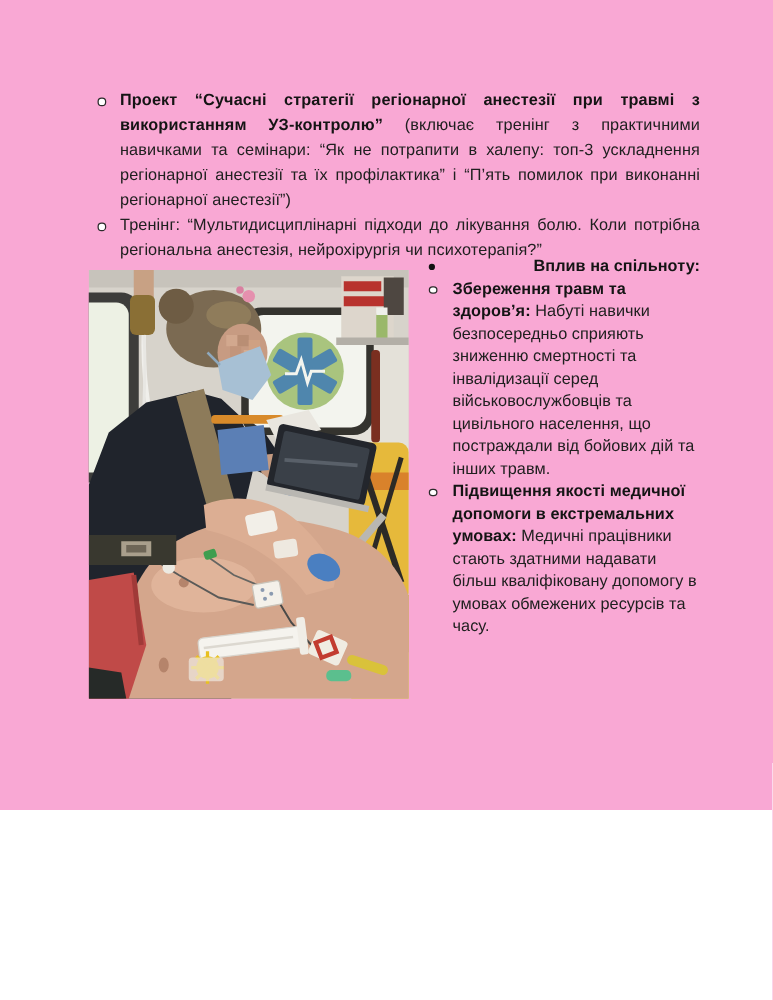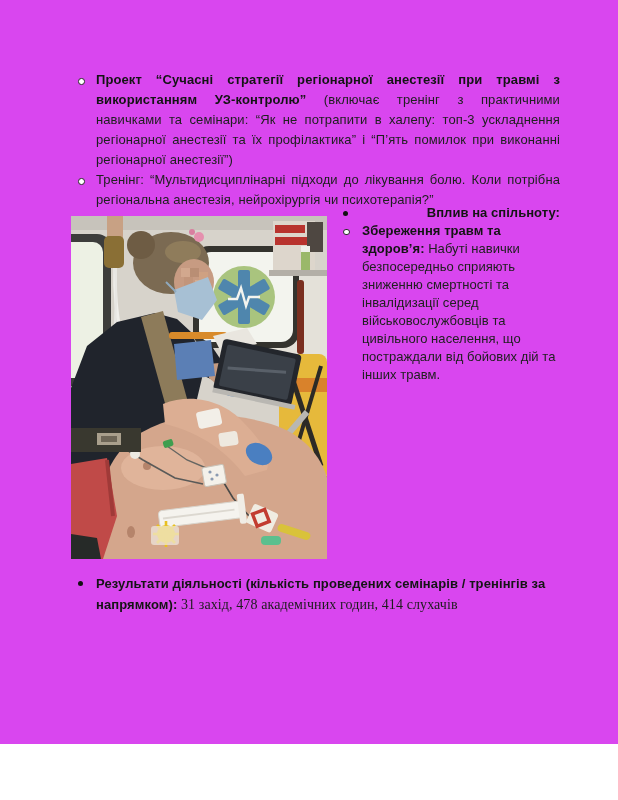--- a/index.html
+++ b/index.html
@@ -1,17 +1,17 @@
 <!DOCTYPE html>
 <html><head>
 <meta charset="utf-8">
 <style>
   html,body{margin:0;padding:0;background:#ffffff;}
   .page{
-    position:relative;width:618px;height:744px;background:#d946ef;overflow:hidden;
+    position:relative;width:618px;height:648px;background:#f9a8d4;overflow:hidden;
     font-family:"Liberation Sans", sans-serif;color:#202020;
   }
   .content{padding:70px 58px 0 71px;}
   .toplist{margin-left:7px;}
   .li{display:flex;}
   .marker{flex:0 0 18px;}
   .m-dot{width:5px;height:5px;border-radius:50%;margin-top:8px;}
   .hollow{border:1.2px solid #2b2b2b;background:#fff;width:4.6px;height:4.6px;}
   .filled{background:#111;}
   .toplist .text{
@@ -210,26 +210,26 @@
               <div class="m-dot filled"></div>
             </div>
           <div class="text b">Вплив на спільноту:</div>
         </div>
         <div class="li">
           <div class="marker">
               <div class="m-dot hollow"></div>
             </div>
           <div class="text"><span class="b">Збереження травм та здоров’я:</span><span> Набуті навички безпосередньо сприяють зниженню смертності та інвалідизації серед військовослужбовців та цивільного населення, що постраждали від бойових дій та інших травм.</span></div>
         </div>
+        <div class="li">
+          <div class="marker">
+              <div class="m-dot hollow"></div>
+            </div>
+          <div class="text"><span class="b">Підвищення якості медичної допомоги в екстремальних умовах:</span><span> Медичні працівники стають здатними надавати більш кваліфіковану допомогу в умовах обмежених ресурсів та часу.</span></div>
+        </div>
       </div>
     </div>
 
-    <div class="bottomitem">
-      <div class="marker">
-          <div class="m-dot filled" style="margin-top:8px;"></div>
-        </div>
-      <div class="text"><span class="b">Результати діяльності (кількість проведених семінарів / тренінгів за напрямком):</span><span class="serif"> 31 захід, 478 академічних годин, 414 слухачів</span></div>
-    </div>
 
   </div>
 
   <div class="pageno">5</div>
 </div>
 
 </body></html>

